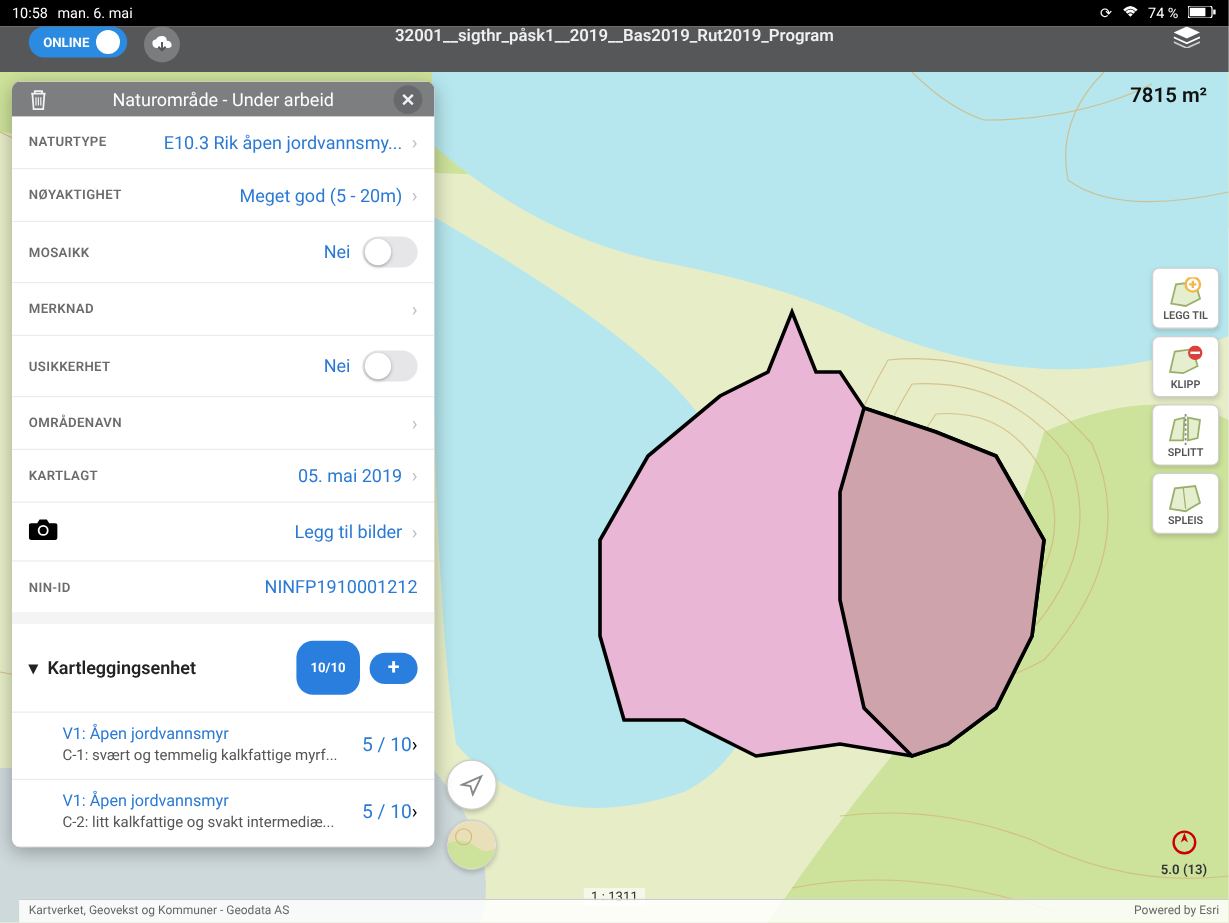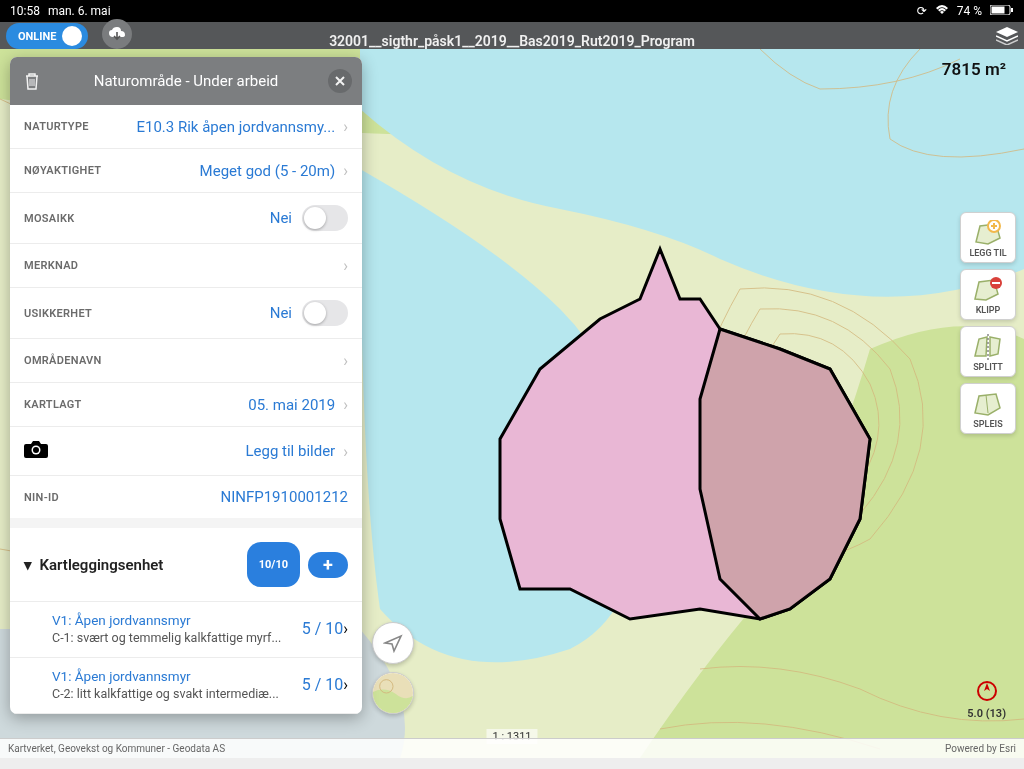--- a/index.html
+++ b/index.html
@@ -5,22 +5,22 @@
   * { box-sizing: border-box; margin: 0; padding: 0; font-family: -apple-system, BlinkMacSystemFont, "Segoe UI", Roboto, sans-serif; }
   html, body { width: 1024px; height: 769px; overflow: hidden; background: #eee; }
 
   .status-bar {
     height: 22px; background: #000; color: #fff; font-size: 12px;
     display: flex; align-items: center; justify-content: space-between; padding: 0 10px;
   }
   .status-left, .status-right { display: flex; align-items: center; gap: 8px; }
 
   .top-bar {
-    height: 27px; background: #555759; color: #fff; display: flex; align-items: flex-end;
-    padding: 0 6px; position: relative;
+    height: 38px; background: #555759; color: #fff; display: flex; align-items: flex-start;
+    padding: 0 24px; position: relative;
   }
   .online-toggle {
     background: #2b8be0; color:#fff; font-weight:700; font-size:11px;
     border-radius:14px; height:26px; display:flex; align-items:center; padding:0 6px 0 12px; gap:6px;
   }
   .online-knob { width:20px; height:20px; background:#fff; border-radius:50%; }
   .cloud-btn {
     width:30px; height:30px; background:#7a7c7e; border-radius:50%;
     display:flex; align-items:center; justify-content:center; margin-left:14px; color:#fff;
   }
@@ -55,33 +55,33 @@
     width:42px; height:42px; border-radius:50%; background:#fff; border:1px solid #ccc;
     box-shadow:0 2px 4px rgba(0,0,0,0.2); display:flex; align-items:center; justify-content:center; color:#888;
   }
 
   .scale-label {
     position:absolute; left:50%; bottom:14px; transform:translateX(-50%);
     font-size:11px; color:#333; background:rgba(255,255,255,0.6); padding:1px 6px;
   }
 
   .bottom-bar {
-    position:absolute; left:0; right:0; bottom:0; height:20px;
+    position:absolute; left:16px; right:0; bottom:0; height:20px;
     background:rgba(255,255,255,0.85); font-size:10px; color:#666;
     display:flex; align-items:center; justify-content:space-between; padding:0 8px;
     border-top:1px solid #ccc;
   }
 
   .panel {
     position:absolute; top:8px; left:10px; width:352px; background:#fff;
     border-radius:7px; box-shadow:0 4px 16px rgba(0,0,0,0.3); overflow:hidden;
     display:flex; flex-direction:column;
   }
   .panel-header {
-    background:#7c7e80; color:#fff; height:48px; display:flex; align-items:center;
+    background:#7c7e80; color:#fff; height:29px; display:flex; align-items:center;
     padding:0 10px; gap:10px; font-size:15px;
   }
   .panel-header .title { flex:1; text-align:center; }
   .hdr-btn { width:24px; height:24px; display:flex; align-items:center; justify-content:center; opacity:.9; }
   .close-btn { background:#66686a; border-radius:50%; color:#fff; }
 
   .panel-body { max-height:620px; overflow-y:auto; }
   .row {
     display:flex; align-items:center; padding:12px 14px; border-bottom:1px solid #ececec;
     font-size:13px;

